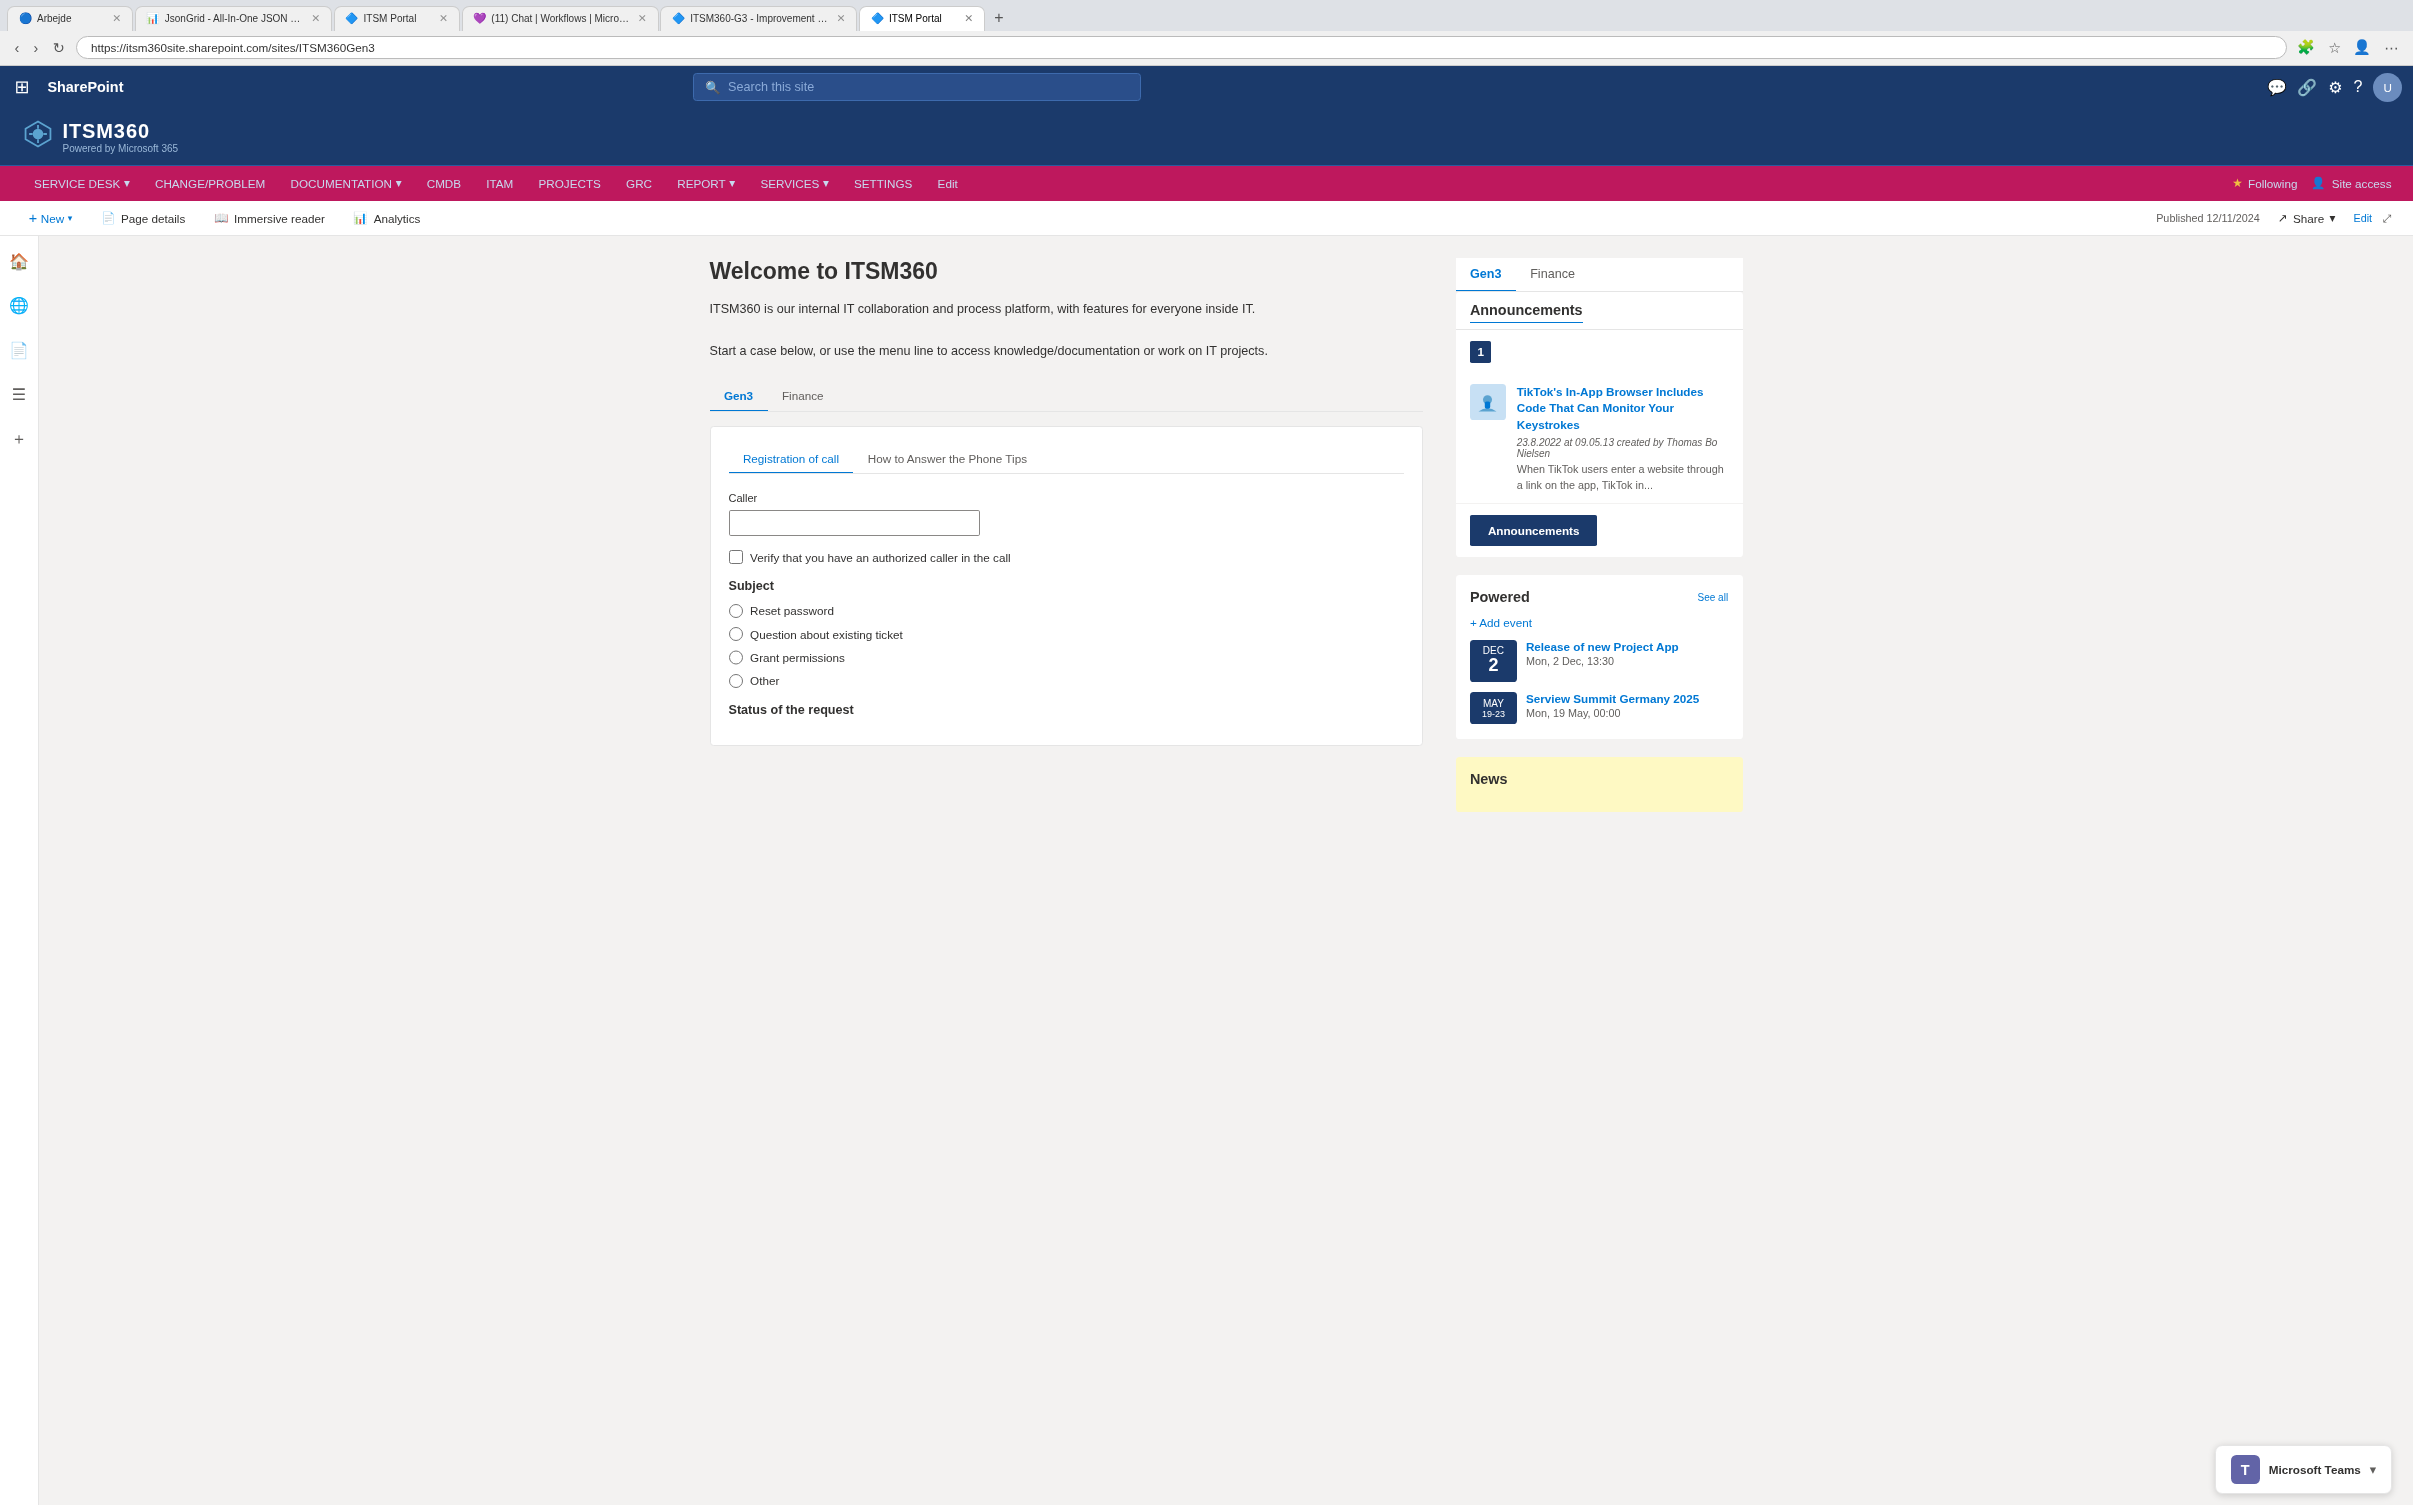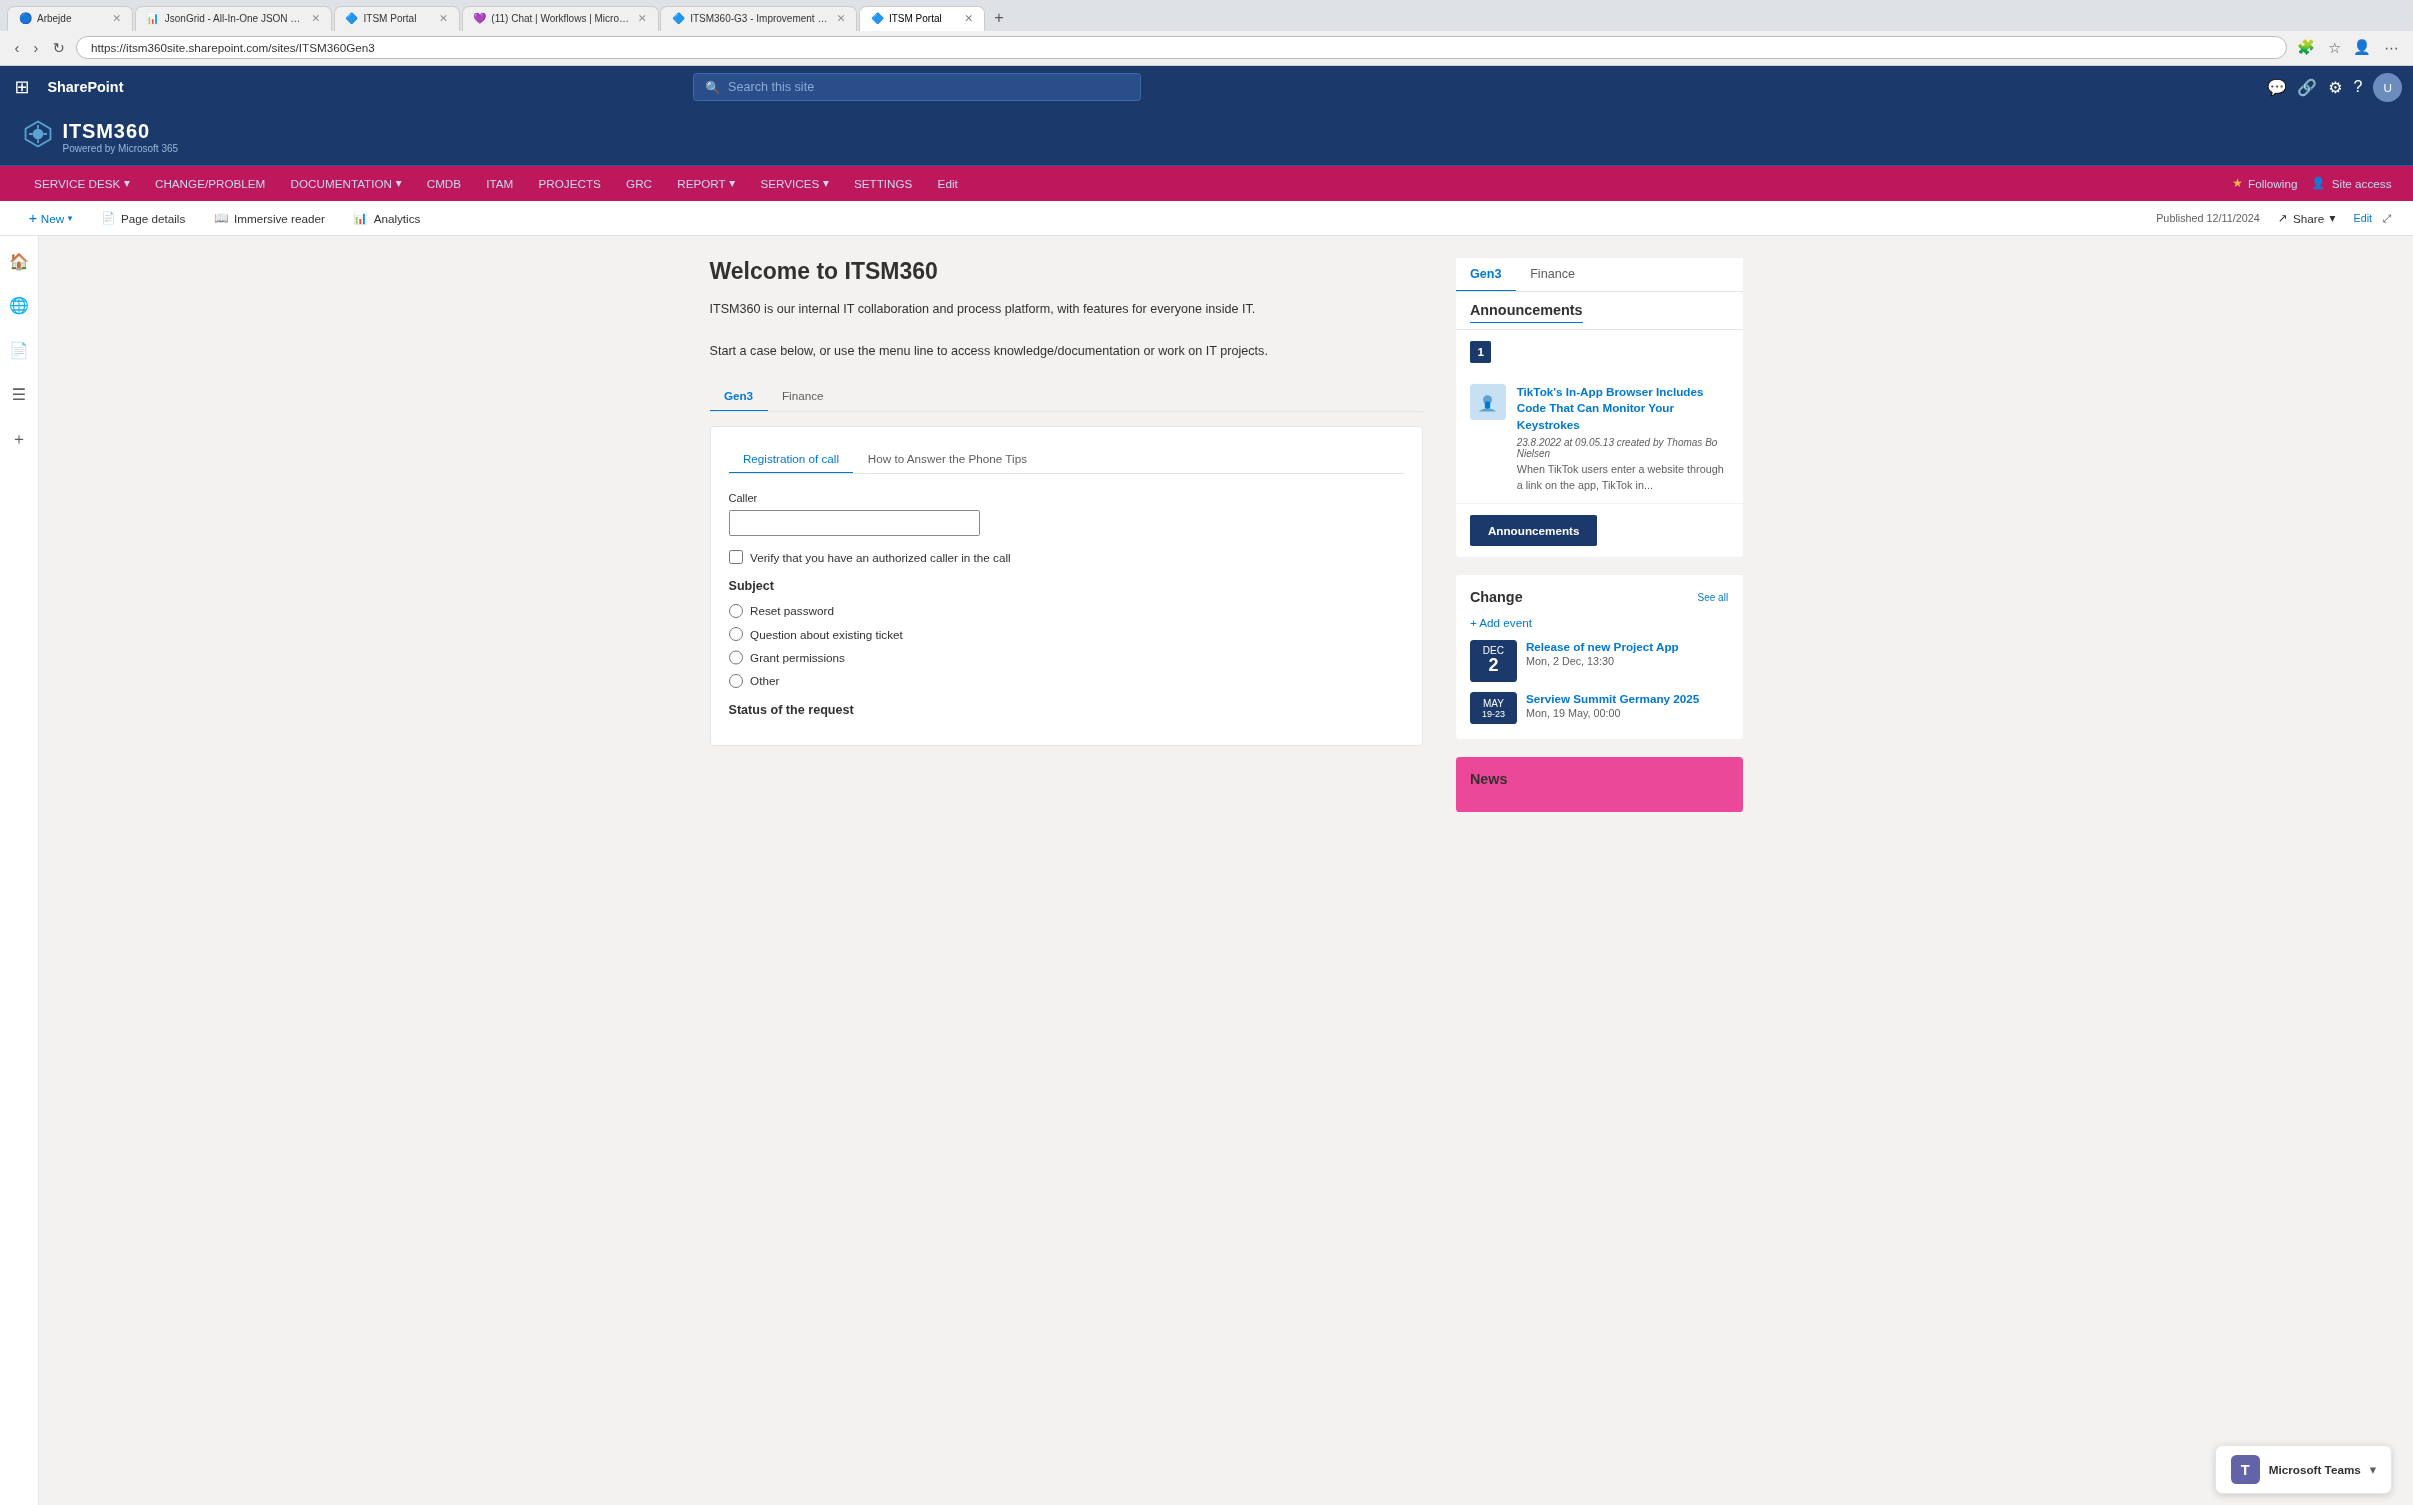--- a/index.html
+++ b/index.html
@@ -117,21 +117,21 @@
     .events-grid { display: flex; gap: 10.8px; flex-wrap: wrap; }
     .event-item { display: flex; gap: 9px; align-items: flex-start; min-width: 108px; }
     .event-date { background: #1b3a6b; color: white; border-radius: 3.6px; padding: 5.4px 9px; text-align: center; flex-shrink: 0; min-width: 47px; }
     .event-date .month { font-size: 10px; text-transform: uppercase; }
     .event-date .day { font-size: 18px; font-weight: 700; line-height: 1.1; }
     .event-date .range { font-size: 9px; }
     .event-info .event-title { font-size: 11.7px; font-weight: 600; color: #0078d4; cursor: pointer; margin-bottom: 1.8px; }
     .event-info .event-time { font-size: 10.8px; color: #605e5c; }
 
     
-    .news-section { background: #ec4899; border-radius: 3.6px; padding: 14.4px; }
+    .news-section { background: #fef9c3; border-radius: 3.6px; padding: 14.4px; }
     .news-title { font-size: 14.4px; font-weight: 600; color: #323130; margin-bottom: 10.8px; }
 
     
     .ms-teams-widget { position: fixed; bottom: 10.8px; right: 21.5px; background: white; border: 0.9px solid #e5e5e5; border-radius: 7.2px; padding: 9px 14.4px; display: flex; align-items: center; gap: 9px; box-shadow: 0 1.8px 7.2px rgba(0,0,0,0.15); cursor: pointer; }
     .ms-teams-logo { width: 29px; height: 29px; background: #6264a7; border-radius: 5.4px; display: flex; align-items: center; justify-content: center; color: white; font-size: 14.4px; font-weight: 700; }
     .ms-teams-label { font-size: 11.7px; font-weight: 600; color: #323130; }
     .ms-teams-chevron { color: #605e5c; font-size: 12.6px; }
 
     
     .new-btn { display: flex; align-items: center; gap: 3.6px; font-size: 11.7px; color: #0078d4; cursor: pointer; padding: 3.6px 7.2px; }
@@ -396,21 +396,21 @@
               <div class="ann-title">TikTok's In-App Browser Includes Code That Can Monitor Your Keystrokes</div>
               <div class="ann-meta">23.8.2022 at 09.05.13 created by Thomas Bo Nielsen</div>
               <div class="ann-excerpt">When TikTok users enter a website through a link on the app, TikTok in...</div>
             </div>
           </div>
           <button class="ann-btn">Announcements</button>
         </div>
 
         <div class="events-section">
           <div class="section-header">
-            <span class="section-title">Change</span>
+            <span class="section-title">Powered</span>
             <span class="see-all">See all</span>
           </div>
           <div class="add-event">
             <span>+ Add event</span>
           </div>
           <div class="events-grid">
             <div class="event-item">
               <div class="event-date">
                 <div class="month">DEC</div>
                 <div class="day">2</div>

